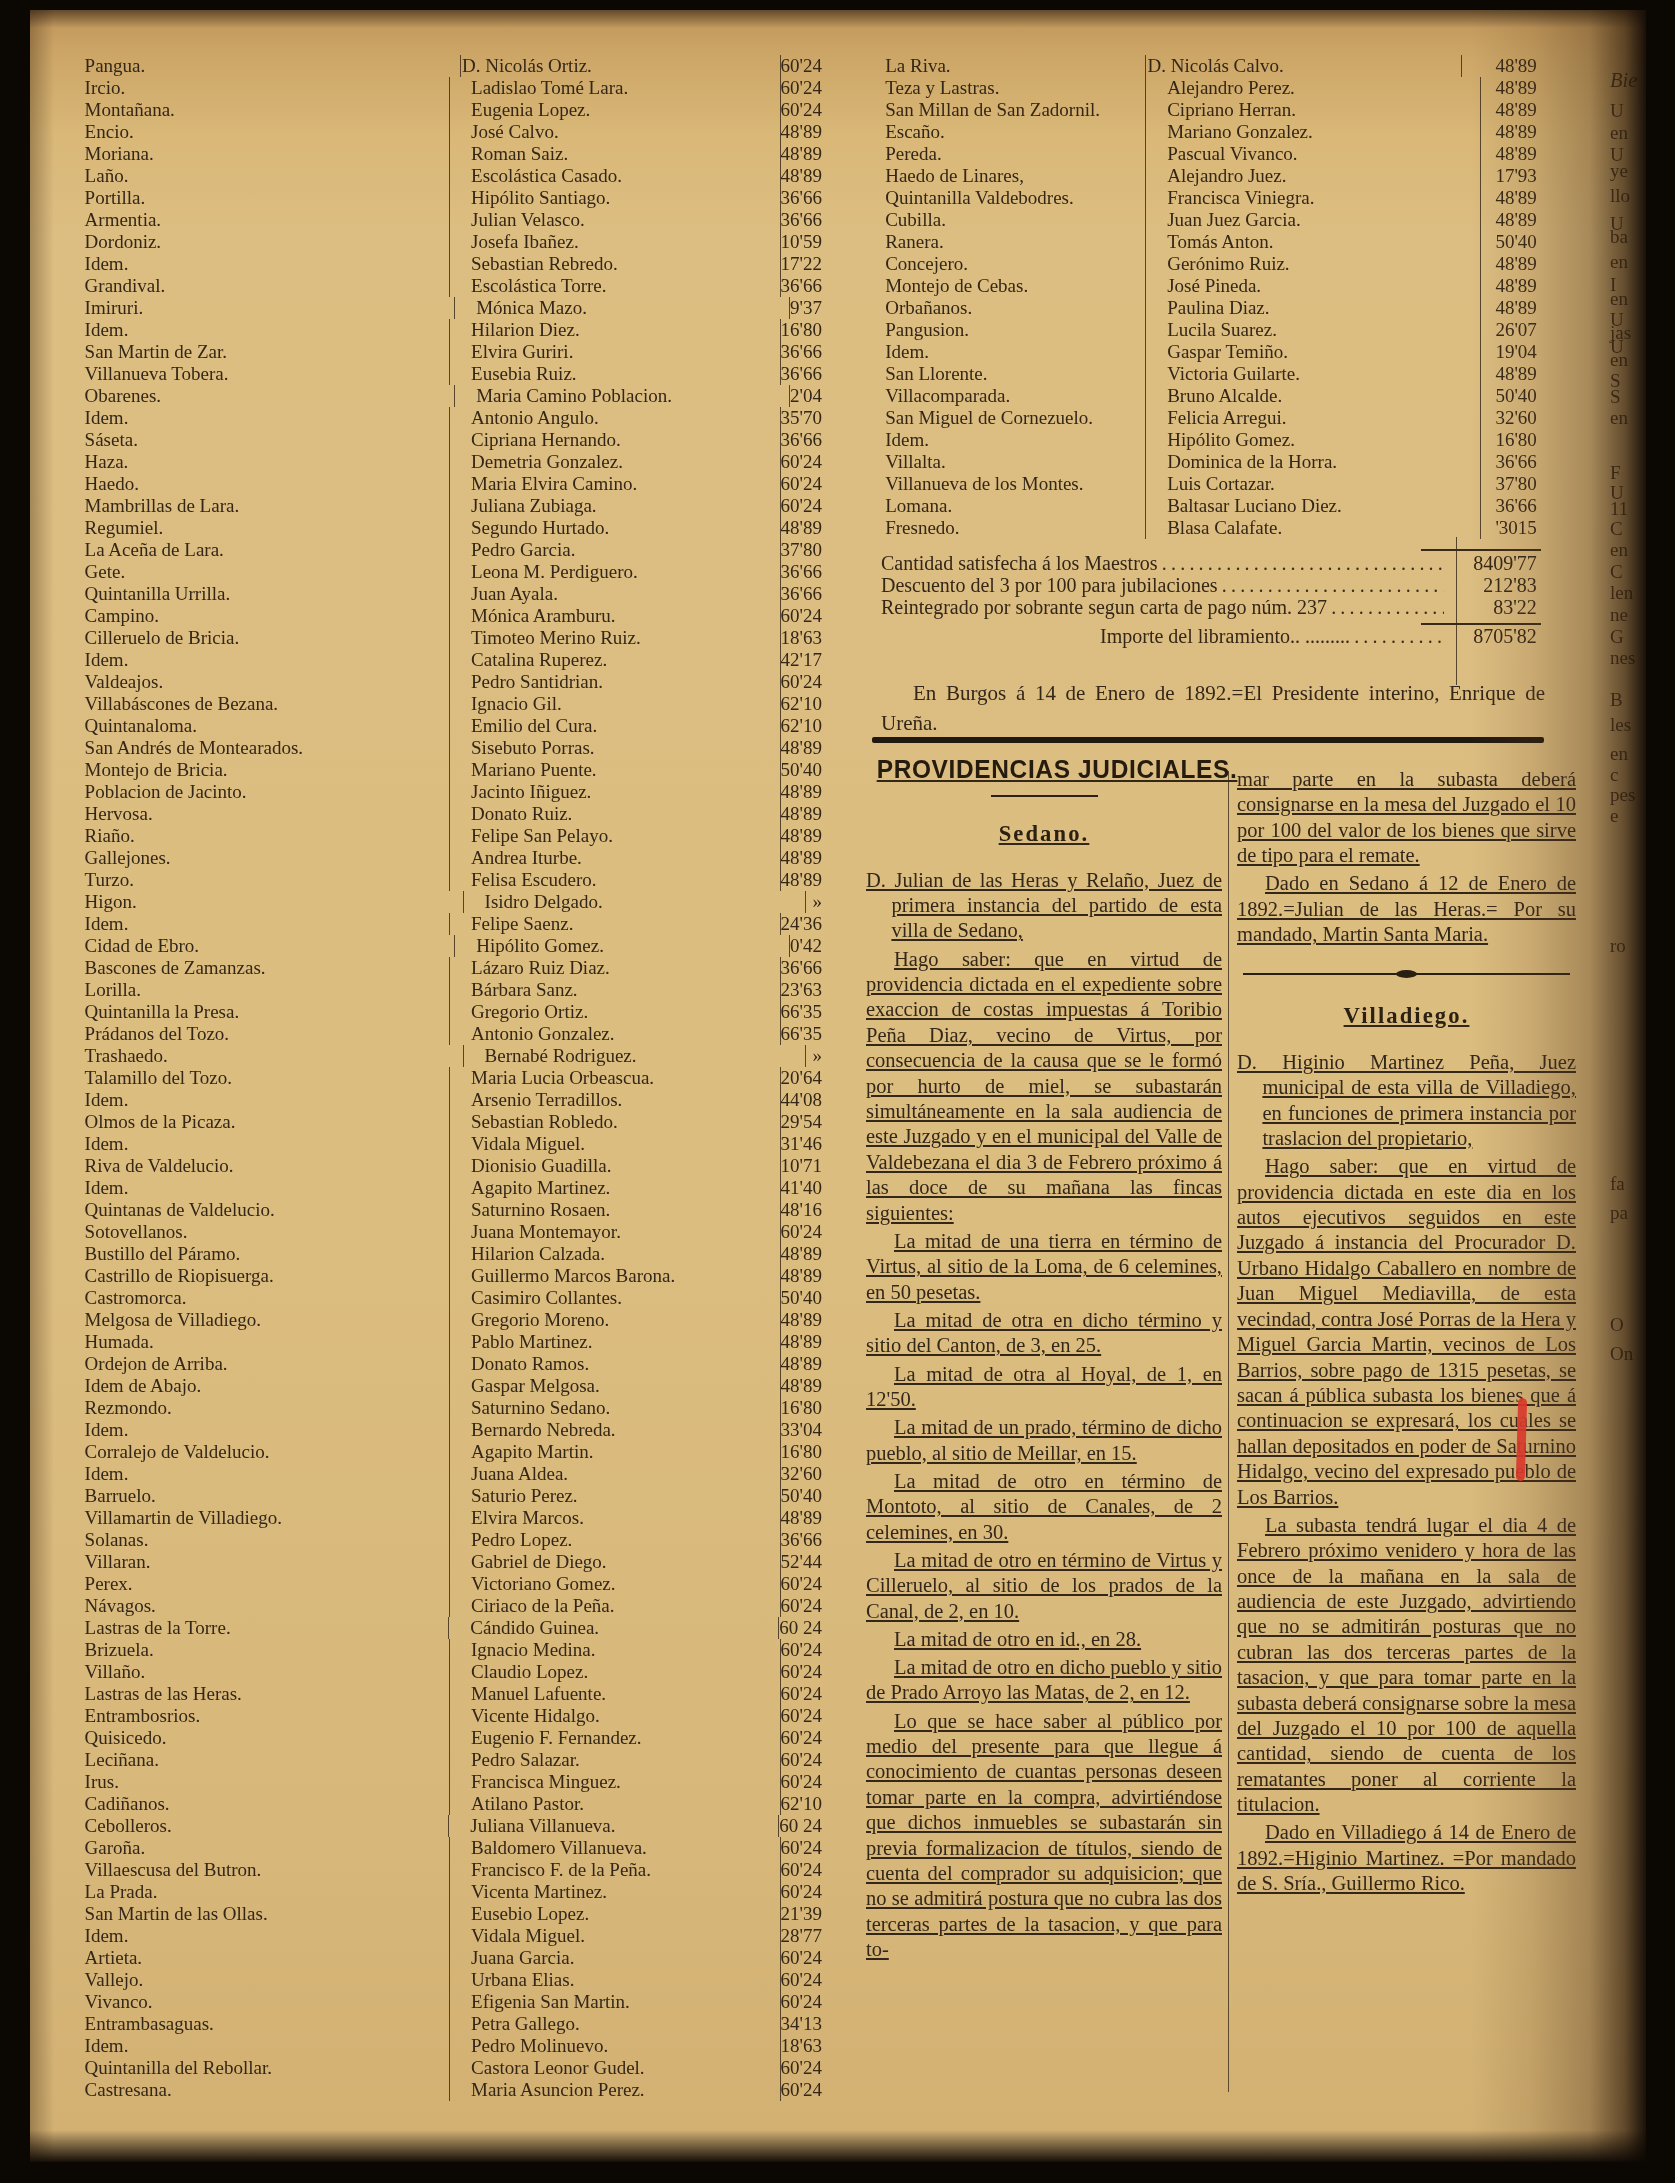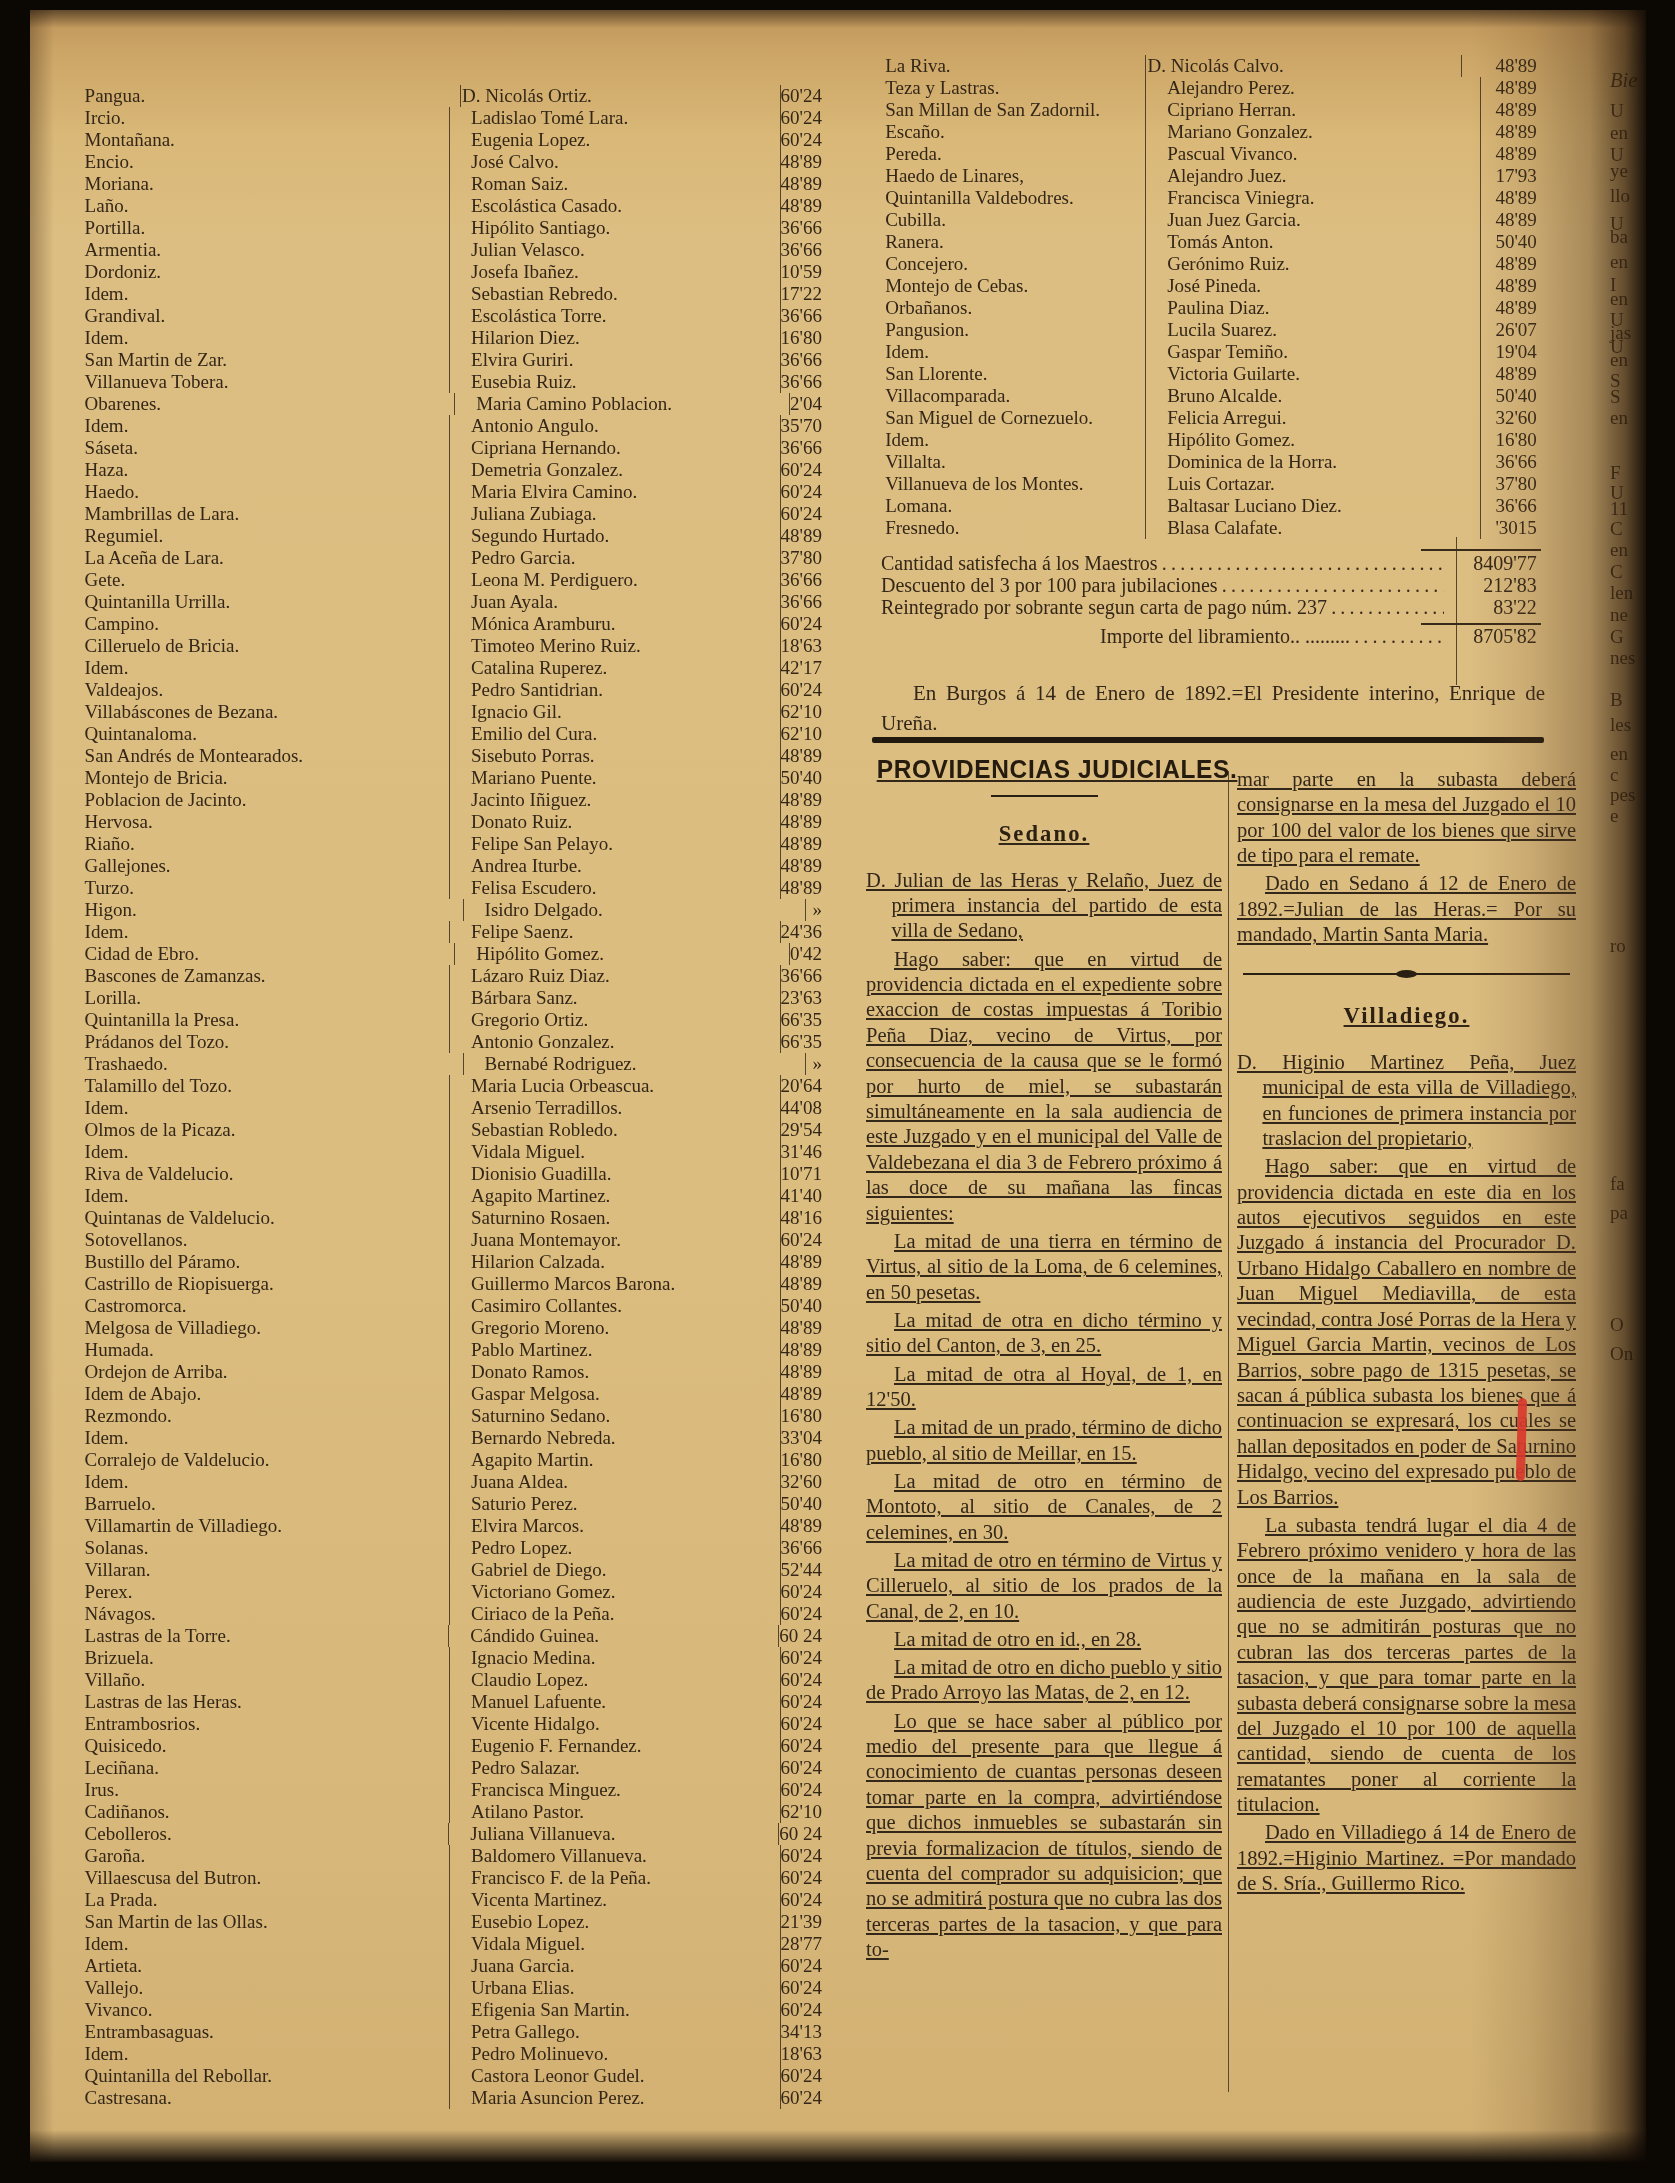--- a/index.html
+++ b/index.html
@@ -19,21 +19,21 @@
     background:linear-gradient(90deg,rgba(0,0,0,0) 0%,rgba(100,66,30,.16) 35%,rgba(80,52,24,.38) 68%,rgba(52,32,14,.72) 88%,rgba(18,10,4,.96) 100%);}
   .edge-bottom{position:absolute;left:0;bottom:0;width:100%;height:32px;z-index:6;pointer-events:none;
     background:linear-gradient(0deg,rgba(12,7,3,.95),rgba(12,7,3,0));}
   .edge-top{position:absolute;left:0;top:0;width:100%;height:18.4px;z-index:6;pointer-events:none;
     background:linear-gradient(180deg,rgba(20,12,5,.55),rgba(20,12,5,0));}
 
   
   .dtable{position:absolute;font-size:19px;color:#342718;}
   .trow{display:flex;height:22px;line-height:22px;white-space:nowrap;}
   .cell{overflow:visible;}
-  .lt{left:49px;top:45px;width:771px;margin-top:30px;}
+  .lt{left:49px;top:45px;width:771px;}
   .lt .cell-town{width:378px;padding-left:5.6px;border-right:1.4px solid rgba(62,47,28,.85);}
   .lt .cell-name{width:320px;padding-left:21px;border-right:1.4px solid rgba(62,47,28,.85);}
   .lt .cell-amt{flex:1;text-align:right;padding-right:28px;}
   .rt{left:851px;top:45px;width:660px;}
   .rt .cell-town{width:260px;padding-left:4.2px;border-right:1.4px solid rgba(62,47,28,.85);}
   .rt .cell-name{width:313px;padding-left:21px;border-right:1.4px solid rgba(62,47,28,.85);}
   .rt .cell-amt{flex:1;text-align:right;padding-right:4.2px;}
   .trow.d0 .cell-name{padding-left:1.4px;font-family:Liberation Serif, serif;}
   .rule-ext{position:absolute;background:rgba(62,47,28,.85);width:1.4px;}
 
@@ -129,20 +129,25 @@
       </div>
       <div class="trow">
         <span class="cell cell-town">Idem.</span>
         <span class="cell cell-name">Sebastian Rebredo.</span>
         <span class="cell cell-amt">17'22</span>
       </div>
       <div class="trow">
         <span class="cell cell-town">Grandival.</span>
         <span class="cell cell-name">Escolástica Torre.</span>
         <span class="cell cell-amt">36'66</span>
+      </div>
+      <div class="trow">
+        <span class="cell cell-town">Imiruri.</span>
+        <span class="cell cell-name">Mónica Mazo.</span>
+        <span class="cell cell-amt">9'37</span>
       </div>
       <div class="trow">
         <span class="cell cell-town">Idem.</span>
         <span class="cell cell-name">Hilarion Diez.</span>
         <span class="cell cell-amt">16'80</span>
       </div>
       <div class="trow">
         <span class="cell cell-town">San Martin de Zar.</span>
         <span class="cell cell-name">Elvira Guriri.</span>
         <span class="cell cell-amt">36'66</span>

